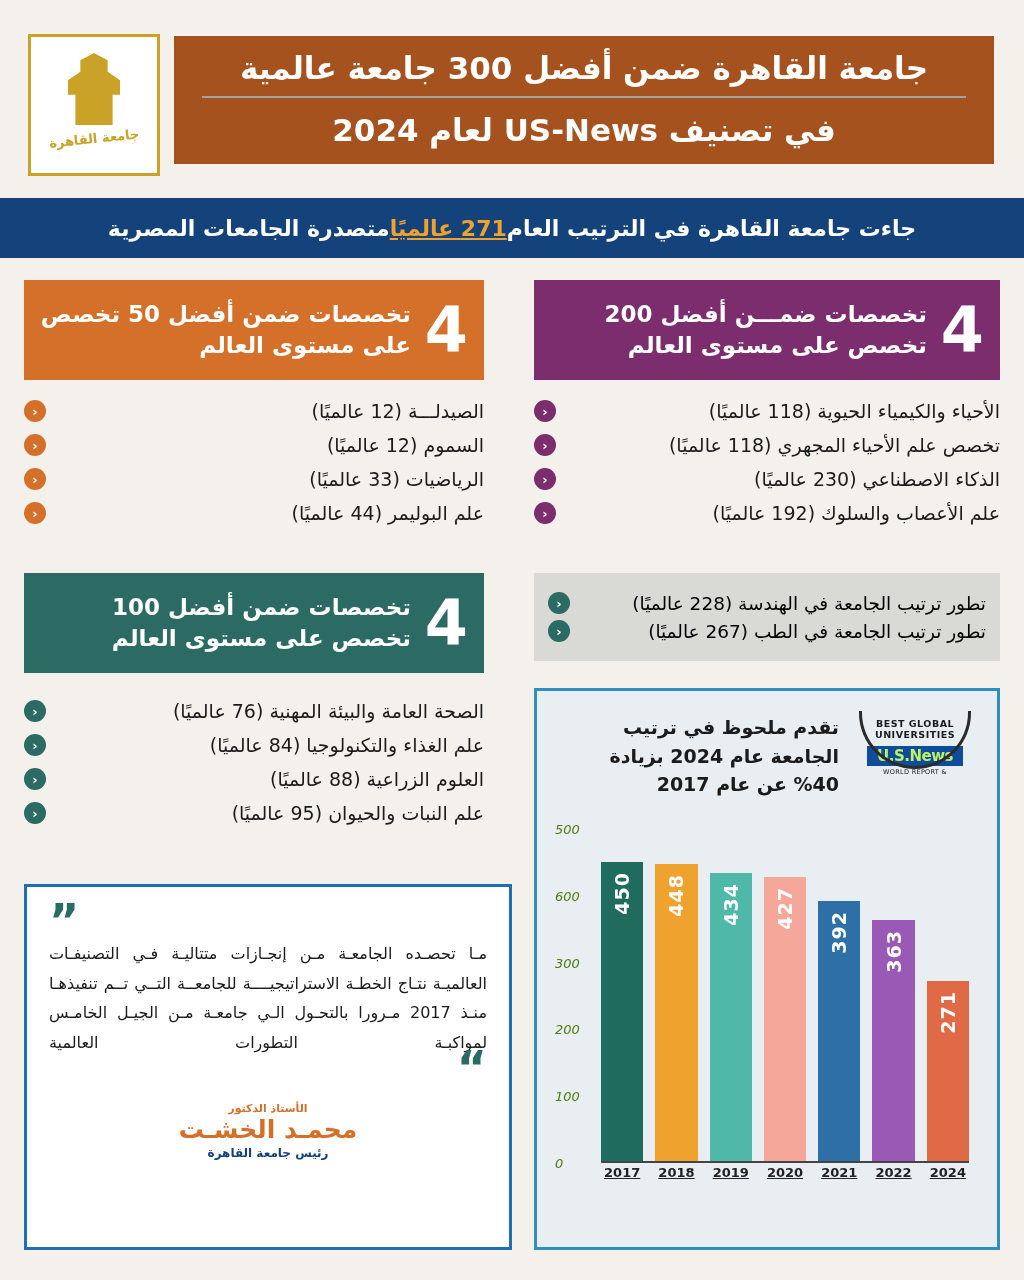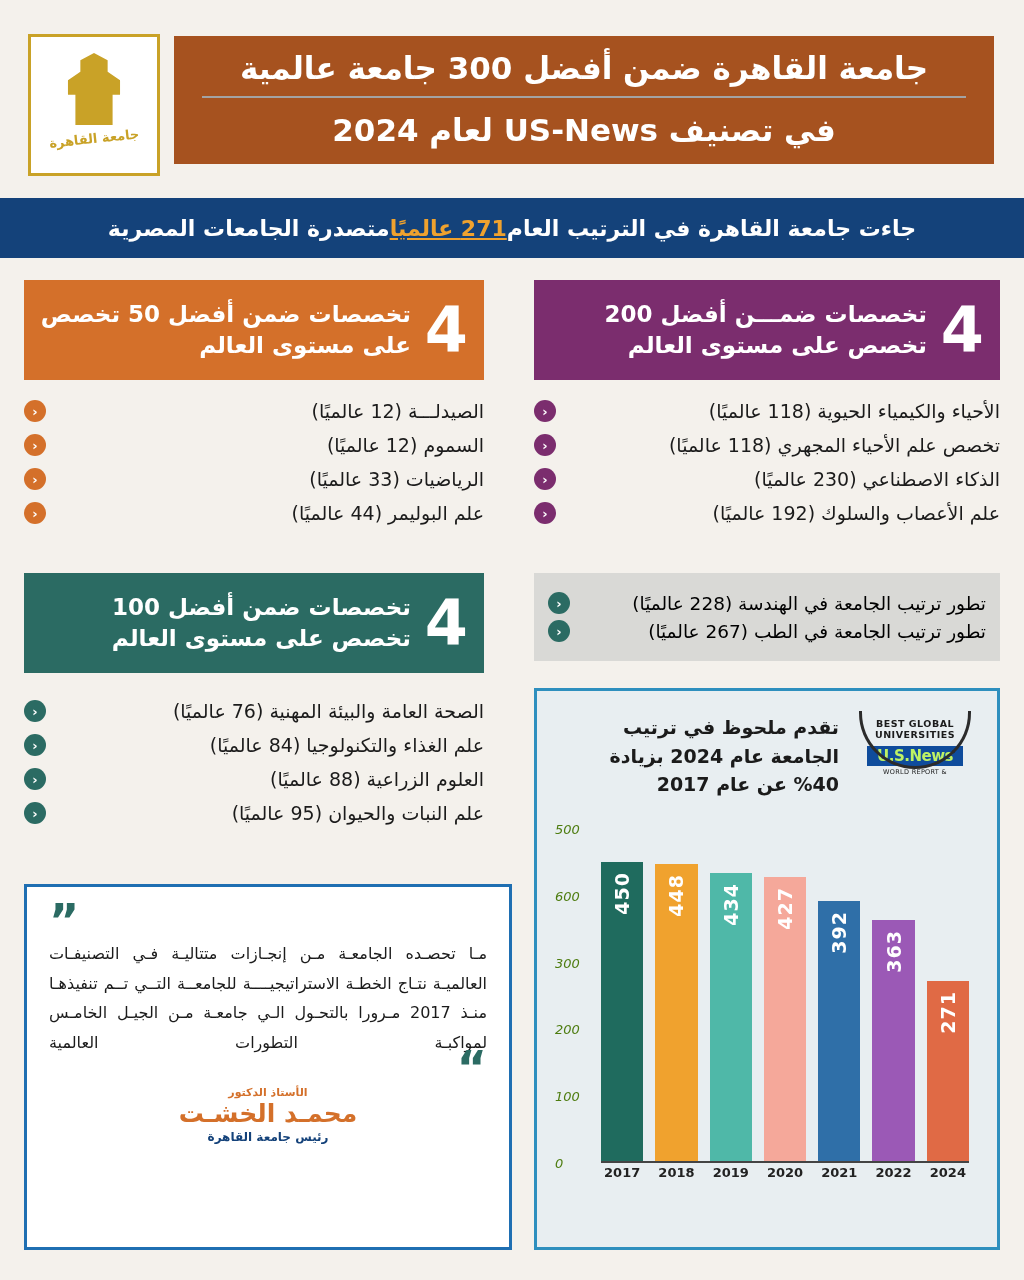--- a/index.html
+++ b/index.html
@@ -181,41 +181,41 @@
   .bar { width: 100%; position: relative; display:flex; align-items:flex-start; justify-content:center; }
   .bar .v {
     color: #ffffff; font-size: 19px; font-weight: bold;
     writing-mode: vertical-rl; transform: rotate(180deg);
     margin-top: 10px; letter-spacing: 1px;
   }
   .xlabels {
     position: absolute; bottom: 0; right: 6px; left: 46px; height: 24px;
     display: flex; flex-direction: row-reverse; justify-content: space-between;
   }
-  .xlabels span { width: 11.5%; text-align: center; font-size: 13px; font-weight: bold; color: #222; }
+  .xlabels span { width: 11.5%; text-align: center; font-size: 13px; font-weight: bold; color: #222; text-decoration: underline; }
 
   
   .quote-card {
     position: absolute; top: 884px; right: 512px;
     width: 488px; height: 366px;
     background: #ffffff;
     border: 3px solid #1f6fb2;
     padding: 18px 22px;
   }
   .qmark {
     font-size: 46px; color: #2b6b63; font-weight: bold; line-height: .7;
   }
   .qmark.open { text-align: left; }
   .qmark.close { text-align: right; margin-top: -6px;}
   .quote-text {
     font-size: 16px; line-height: 1.85; color: #1b1b1b;
     text-align: justify; text-align-last: justify;
     margin: 2px 0 0 0;
   }
-  .sig { text-align: center; margin-top: 2px; }
+  .sig { text-align: center; margin-top: 18px; }
   .sig .pre { font-size: 11px; color: #d4702a; font-weight: bold; letter-spacing: 1px; }
   .sig .name { font-size: 25px; color: #d4702a; font-weight: bold; letter-spacing: 2px; }
   .sig .role { font-size: 12px; color: #14427a; font-weight: bold; margin-top: 2px;}
 </style>
 </head>
 <body>
 
 <div class="page">
 
   <div class="header">

